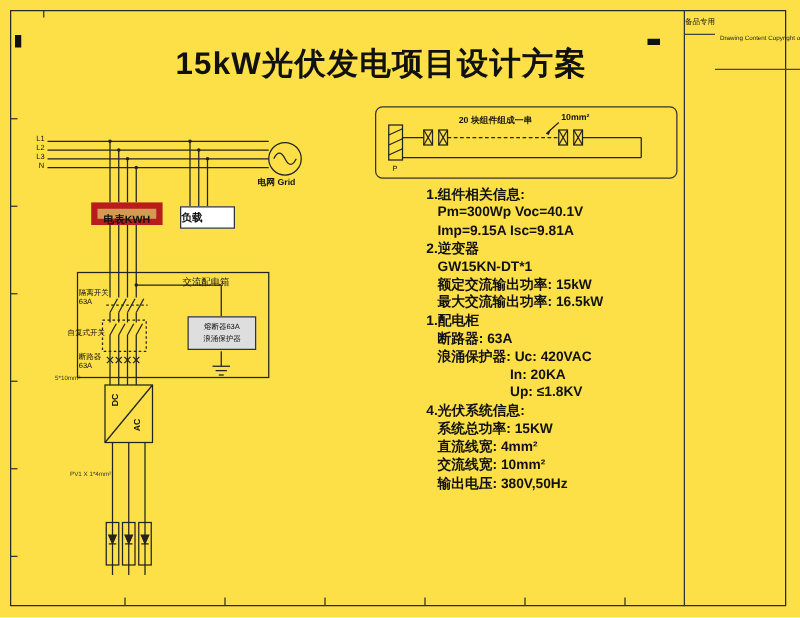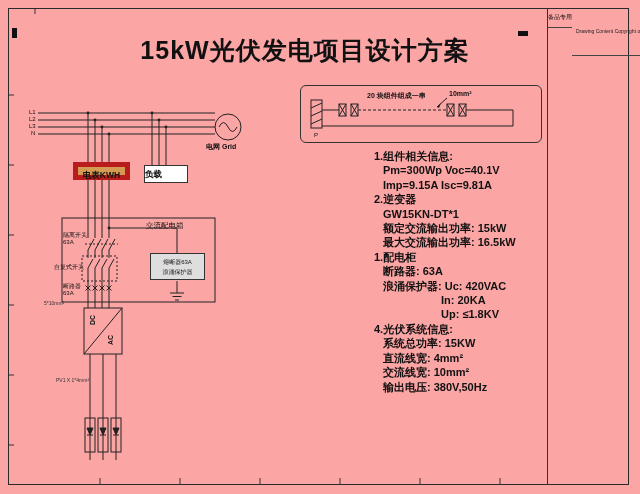--- a/index.html
+++ b/index.html
@@ -1,16 +1,16 @@
 <!DOCTYPE html>
 <html><head>
 <meta charset="utf-8">
 <style>
   html,body{margin:0;padding:0;background:#fff;}
-  .sheet{position:relative;width:640px;height:494px;background:#fca5a5;
+  .sheet{position:relative;width:640px;height:494px;background:#fde047;
          font-family:"Liberation Sans",sans-serif;color:#111;overflow:hidden;}
   .frame{position:absolute;left:8px;top:8px;width:621px;height:477px;
          border:1.5px solid #2a2a2a;box-sizing:border-box;}
   .mark{position:absolute;background:#111;}
   .sheet-title{position:absolute;left:100px;top:34px;width:410px;text-align:center;
       font-size:25px;font-weight:bold;letter-spacing:1px;white-space:nowrap;}
   .lbl{position:absolute;font-size:6px;line-height:1.15;white-space:nowrap;}
   .lbl7{font-size:7px;} .lbl75{font-size:7.5px;} .lbl5{font-size:5px;color:#333;}
   .rot{transform:rotate(-90deg);transform-origin:center;font-size:7px;font-weight:bold;}
   .meter{position:absolute;left:73px;top:162px;width:57px;height:18px;background:#d49a52;
@@ -18,21 +18,21 @@
       text-align:center;line-height:16px;}
   .loadbox{position:absolute;left:144px;top:165px;width:44px;height:18px;background:#fff;
       border:1px solid #333;box-sizing:border-box;font-size:8.5px;font-weight:bold;
       text-align:left;line-height:16px;}
   .spd{position:absolute;left:150px;top:253px;width:55px;height:27px;background:#dedede;
       border:1px solid #333;box-sizing:border-box;font-size:6px;text-align:center;
       padding-top:3px;line-height:1.7;}
   .detail{position:absolute;left:300px;top:85px;width:242px;height:58px;
       border:1px solid #333;border-radius:6px;box-sizing:border-box;}
   .specs{position:absolute;left:341px;top:149px;width:206px;font-size:11px;font-weight:bold;}
-  .specs .ln{line-height:14.4px;white-space:nowrap;margin-left:33px;}
+  .specs .ln{line-height:14.4px;white-space:nowrap;}
   .ind1{padding-left:9px;} .ind2{padding-left:67px;}
   .tb{position:absolute;left:547px;top:8px;width:84px;height:477px;border-left:1.2px solid #333;
       box-sizing:border-box;display:flex;flex-direction:row;font-size:6px;}
   .tb .row{border-bottom:1px solid #444;box-sizing:border-box;display:flex;flex-direction:column;
       align-items:center;justify-content:center;text-align:center;flex:0 0 auto;overflow:hidden;}
   .copyright{font-size:5px;line-height:1.55;text-align:left;padding:2px 4px;color:#222;
       align-items:flex-start !important;}
   .bar{height:3px;background:#b5b5b5;border-radius:1px;}
   .bar-blue{background:#7a8fa6;}
   .logo-tri{width:0;height:0;border-left:6px solid transparent;border-right:6px solid transparent;

